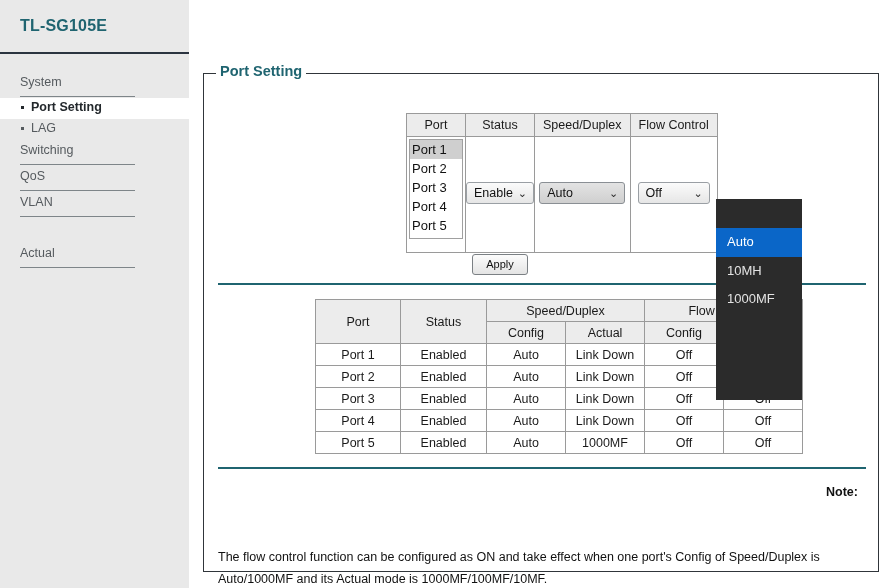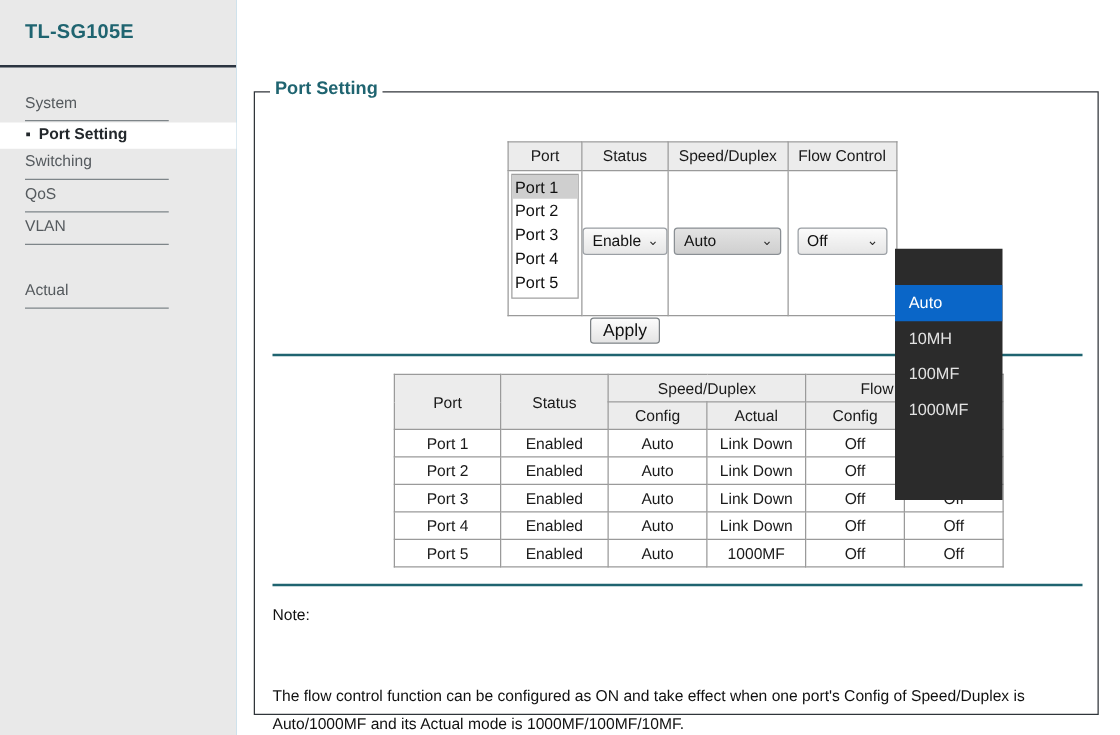--- a/index.html
+++ b/index.html
@@ -193,21 +193,21 @@
   .sel-flow   { width: 72px; }
 
   
   #apply-btn {
     position: absolute;
     left: 268px; top: 180px;
     width: 56px; height: 21px;
     border: 1px solid #7b8084;
     border-radius: 3px;
     background: linear-gradient(#fcfcfc, #e4e4e4);
-    font-size: 14px;
+    font-size: 11px;
     color: #111111;
     line-height: 19px;
     text-align: center;
     cursor: default;
   }
 
   
   .divider {
     position: absolute;
     left: 14px;
@@ -248,21 +248,21 @@
   .col-fa     { width: 79px; }
 
   
   #note {
     position: absolute;
     left: 14px; top: 411px;
     width: 640px;
     font-size: 12.5px;
     color: #111111;
   }
-  #note-title { font-weight: normal; margin-bottom: 7px; }
+  #note-title { font-weight: bold; margin-bottom: 7px; text-align: right; }
   #note-body { line-height: 22px; margin-top: 47px; }
 
   
   #dropdown {
     position: absolute;
     left: 527px; top: 199px;
     width: 86px; height: 201px;
     background: #2b2b2b;
     z-index: 50;
     font-size: 13px;
@@ -298,20 +298,24 @@
         <span class="nav-rule"></span>
       </div>
 
 
       <div class="nav-sub active">
         <span class="bullet"></span>
         <span class="sub-label">Port Setting</span>
       </div>
 
 
+      <div class="nav-sub">
+        <span class="bullet"></span>
+        <span class="sub-label">LAG</span>
+      </div>
 
       <div class="nav-group">
         <span class="nav-label">Switching</span>
         <span class="nav-rule"></span>
       </div>
 
       <div class="nav-group">
         <span class="nav-label">QoS</span>
         <span class="nav-rule"></span>
       </div>
@@ -443,18 +447,17 @@
         <div id="note-title">Note:</div>
         <div id="note-body">The flow control function can be configured as ON and take effect when one port's Config of Speed/Duplex is Auto/1000MF and its Actual mode is 1000MF/100MF/10MF.</div>
       </div>
 
     </div>
 
     <div id="dropdown">
       <div class="dd-pad"></div>
       <div class="dd-item hl">Auto</div>
       <div class="dd-item">10MH</div>
-      <div class="dd-item">100MF</div>
       <div class="dd-item">1000MF</div>
     </div>
 
   </div>
 </div>
 
 </body></html>

